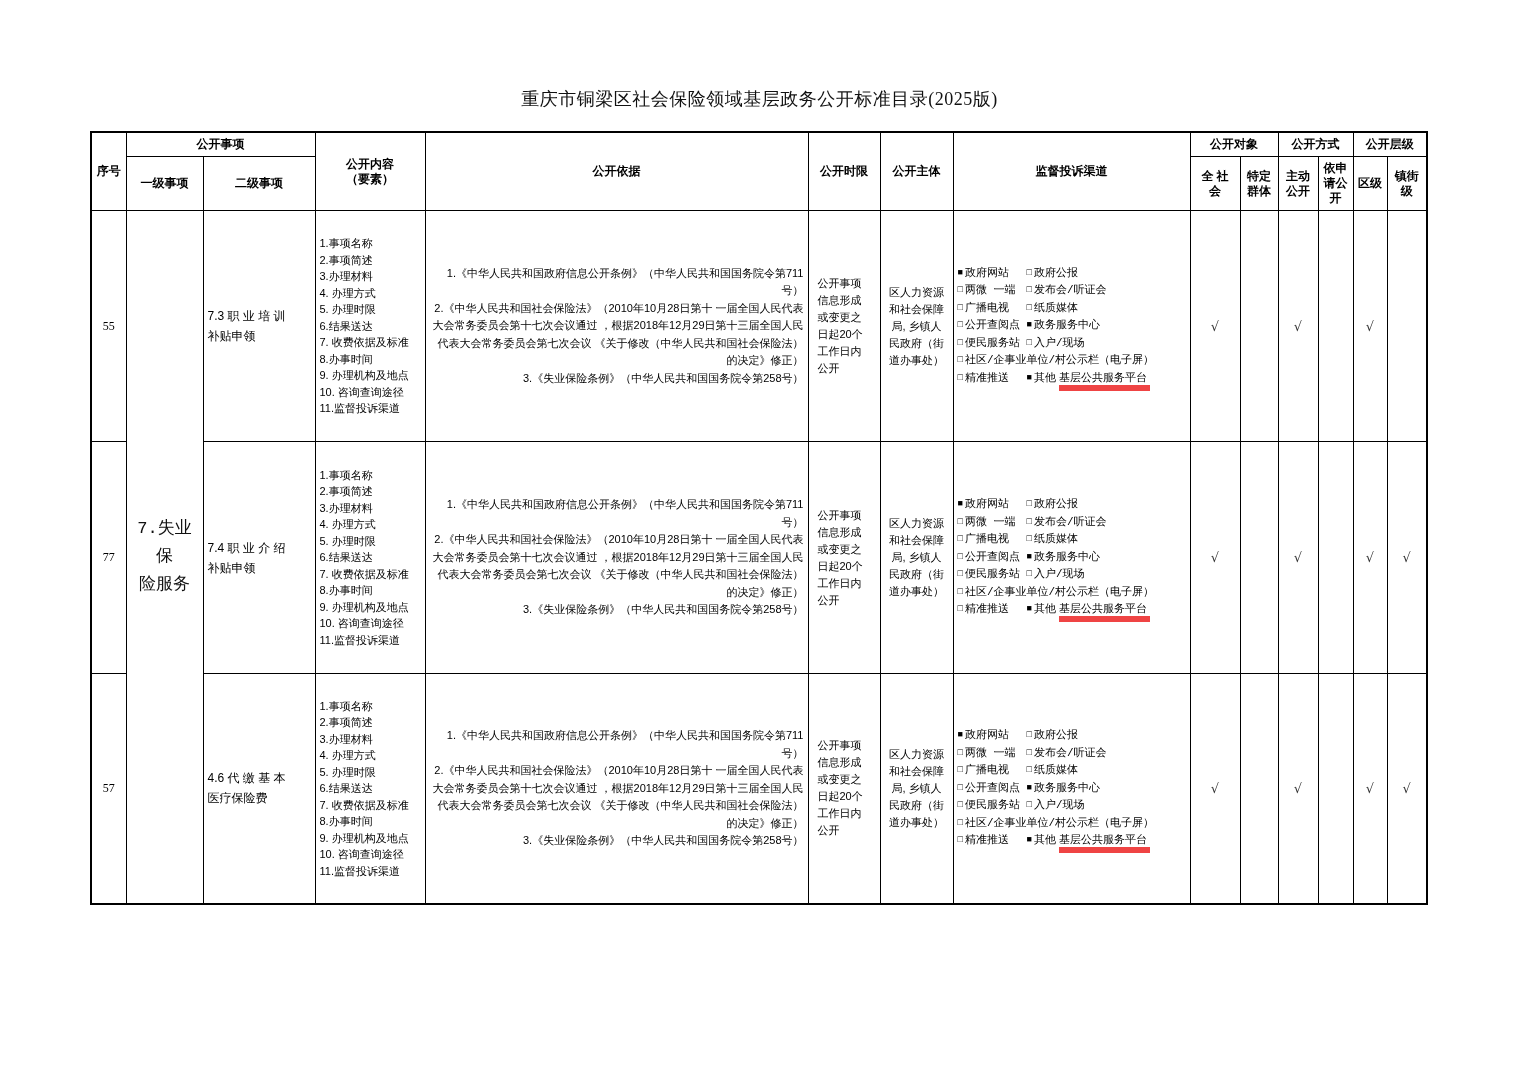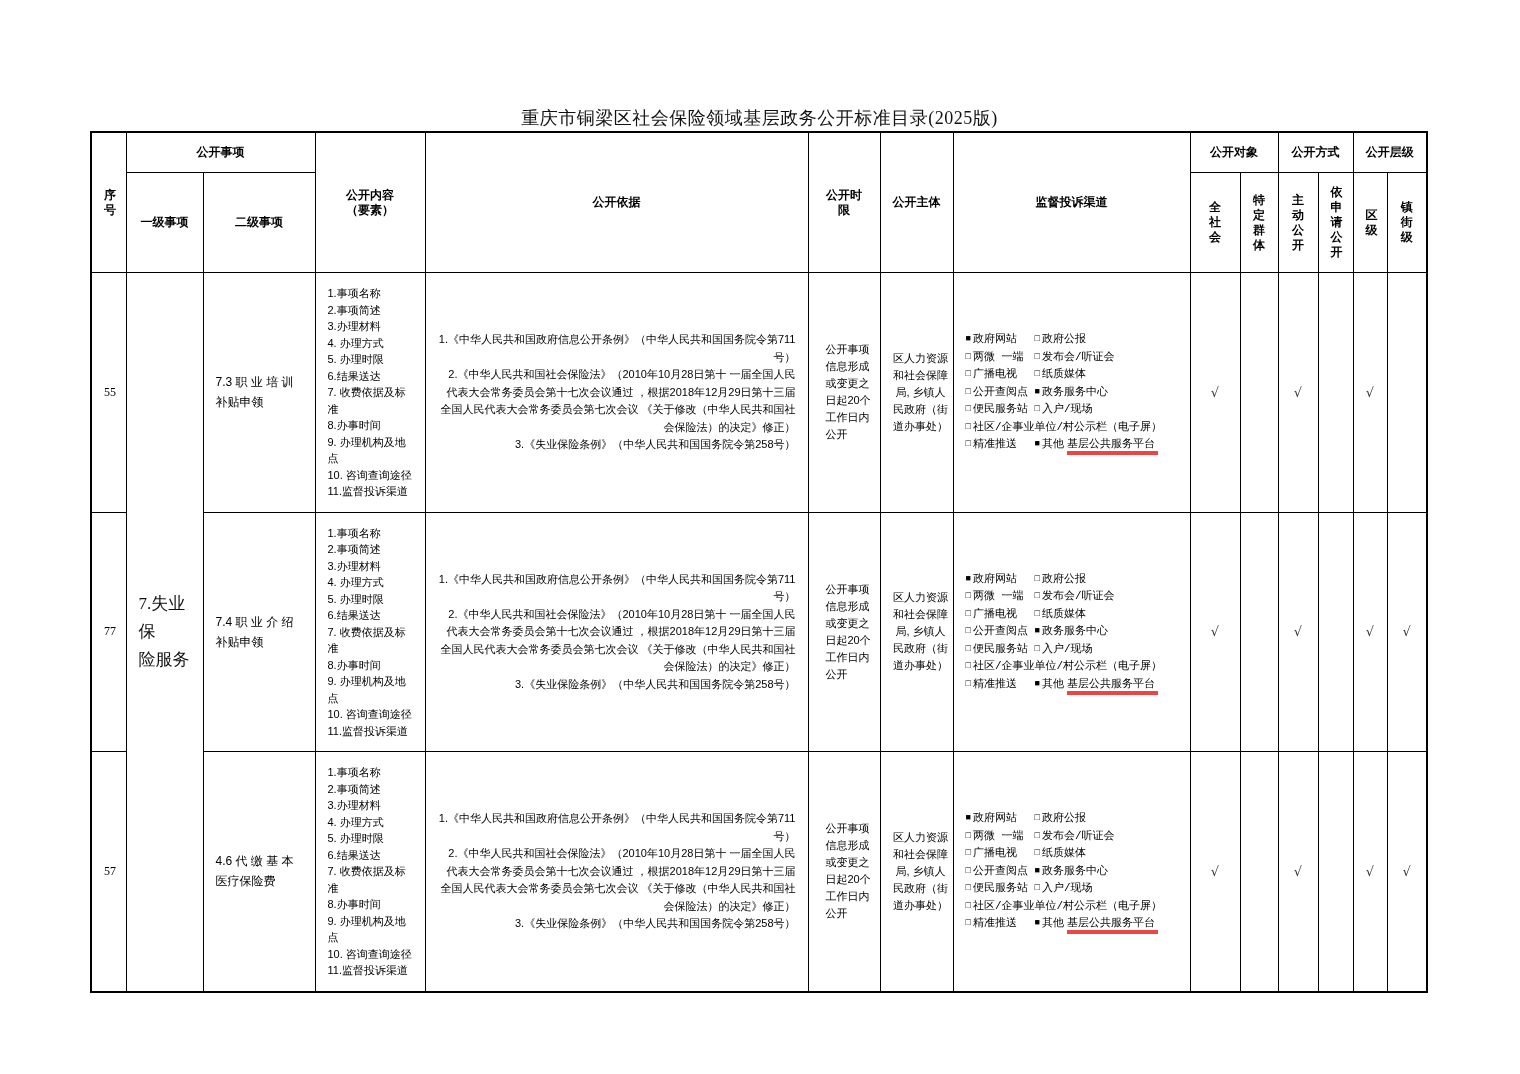--- a/index.html
+++ b/index.html
@@ -2,65 +2,65 @@
 <html><head>
 <meta charset="utf-8">
 <style>
   html,body{margin:0;padding:0;}
   body{
     width:1520px;height:1074px;background:#ffffff;position:relative;
     font-family:"Liberation Sans", sans-serif;color:#000;
     -webkit-font-smoothing:antialiased;
   }
   .page-title{
-    position:absolute;left:91px;top:106px;width:1337px;
+    position:absolute;left:91px;top:87px;width:1337px;
     text-align:center;font-family:"Liberation Serif", serif;
     font-size:18px;letter-spacing:0.5px;color:#111;
   }
   .tablewrap{position:absolute;left:90px;top:131px;}
   table.doc{
     border-collapse:collapse;table-layout:fixed;width:1337px;
     border:2px solid #000;
   }
   table.doc th, table.doc td{
-    border:1px solid #000;padding:12px;overflow:hidden;
+    border:1px solid #000;padding:4px;overflow:hidden;
     vertical-align:middle;
   }
   thead th{
     font-family:"Liberation Serif", serif;font-size:12px;font-weight:bold;
     text-align:center;line-height:15px;white-space:pre-line;
   }
   tr.hrow1{height:23px;}
   tr.hrow2{height:45px;}
   tr.brow1{height:231px;}
   tr.brow2{height:232px;}
   tr.brow3{height:230px;}
   td.c{text-align:center;}
   td.seq{font-size:12px;font-family:"Liberation Serif", serif;}
   td.lvl1{
-    font-family:Liberation Serif, serif;font-size:17px;line-height:28px;
-    text-align:left;white-space:pre-line;color:#111;
+    font-family:Liberation Mono, monospace;font-size:17px;line-height:28px;
+    text-align:center;white-space:pre-line;color:#111;
   }
   td.lvl2{
     font-size:12px;line-height:20px;padding:0 4px 0 8px;
     white-space:pre-line;text-align:left;margin-left:17px;
   }
   td.content{padding:0 2px 0 10px;font-size:11px;text-align:left;}
   td.content .li{line-height:16.5px;}
   td.basis{padding:0 12px 0 8px;font-size:11px;text-align:left;}
   td.basis .li{line-height:17.5px;text-align:right;}
   td.time{padding:0;font-size:11px;}
   .time-inner{width:50px;margin:0 auto 0 5px;line-height:17px;text-align:left;}
   td.subject{font-size:11px;text-align:center;}
   .subj-inner{width:56px;margin:4px auto;line-height:17px;text-align:center;}
   td.chan{padding:0 2px 0 6px;font-size:11px;text-align:left;font-family:Liberation Mono, monospace;}
   .ch-line{line-height:16.5px;white-space:nowrap;}
   .ch-first{display:inline-block;width:69px;}
   .box{font-size:9px;margin-right:2px;position:relative;top:-1px;}
-  .ul{border-bottom:4px solid #ef4444;margin-left:3px;padding:0 3px 1px 0;}
+  .ul{border-bottom:6px solid #ef4444;margin-left:3px;padding:0 3px 1px 0;}
   td.chk{font-size:13px;color:#333;text-align:center;font-family:"DejaVu Sans", sans-serif;}
 </style>
 </head>
 <body>
 
 <div class="page-title">重庆市铜梁区社会保险领域基层政务公开标准目录(2025版)</div>
 
 <div class="tablewrap">
 <table class="doc">
   <colgroup>

